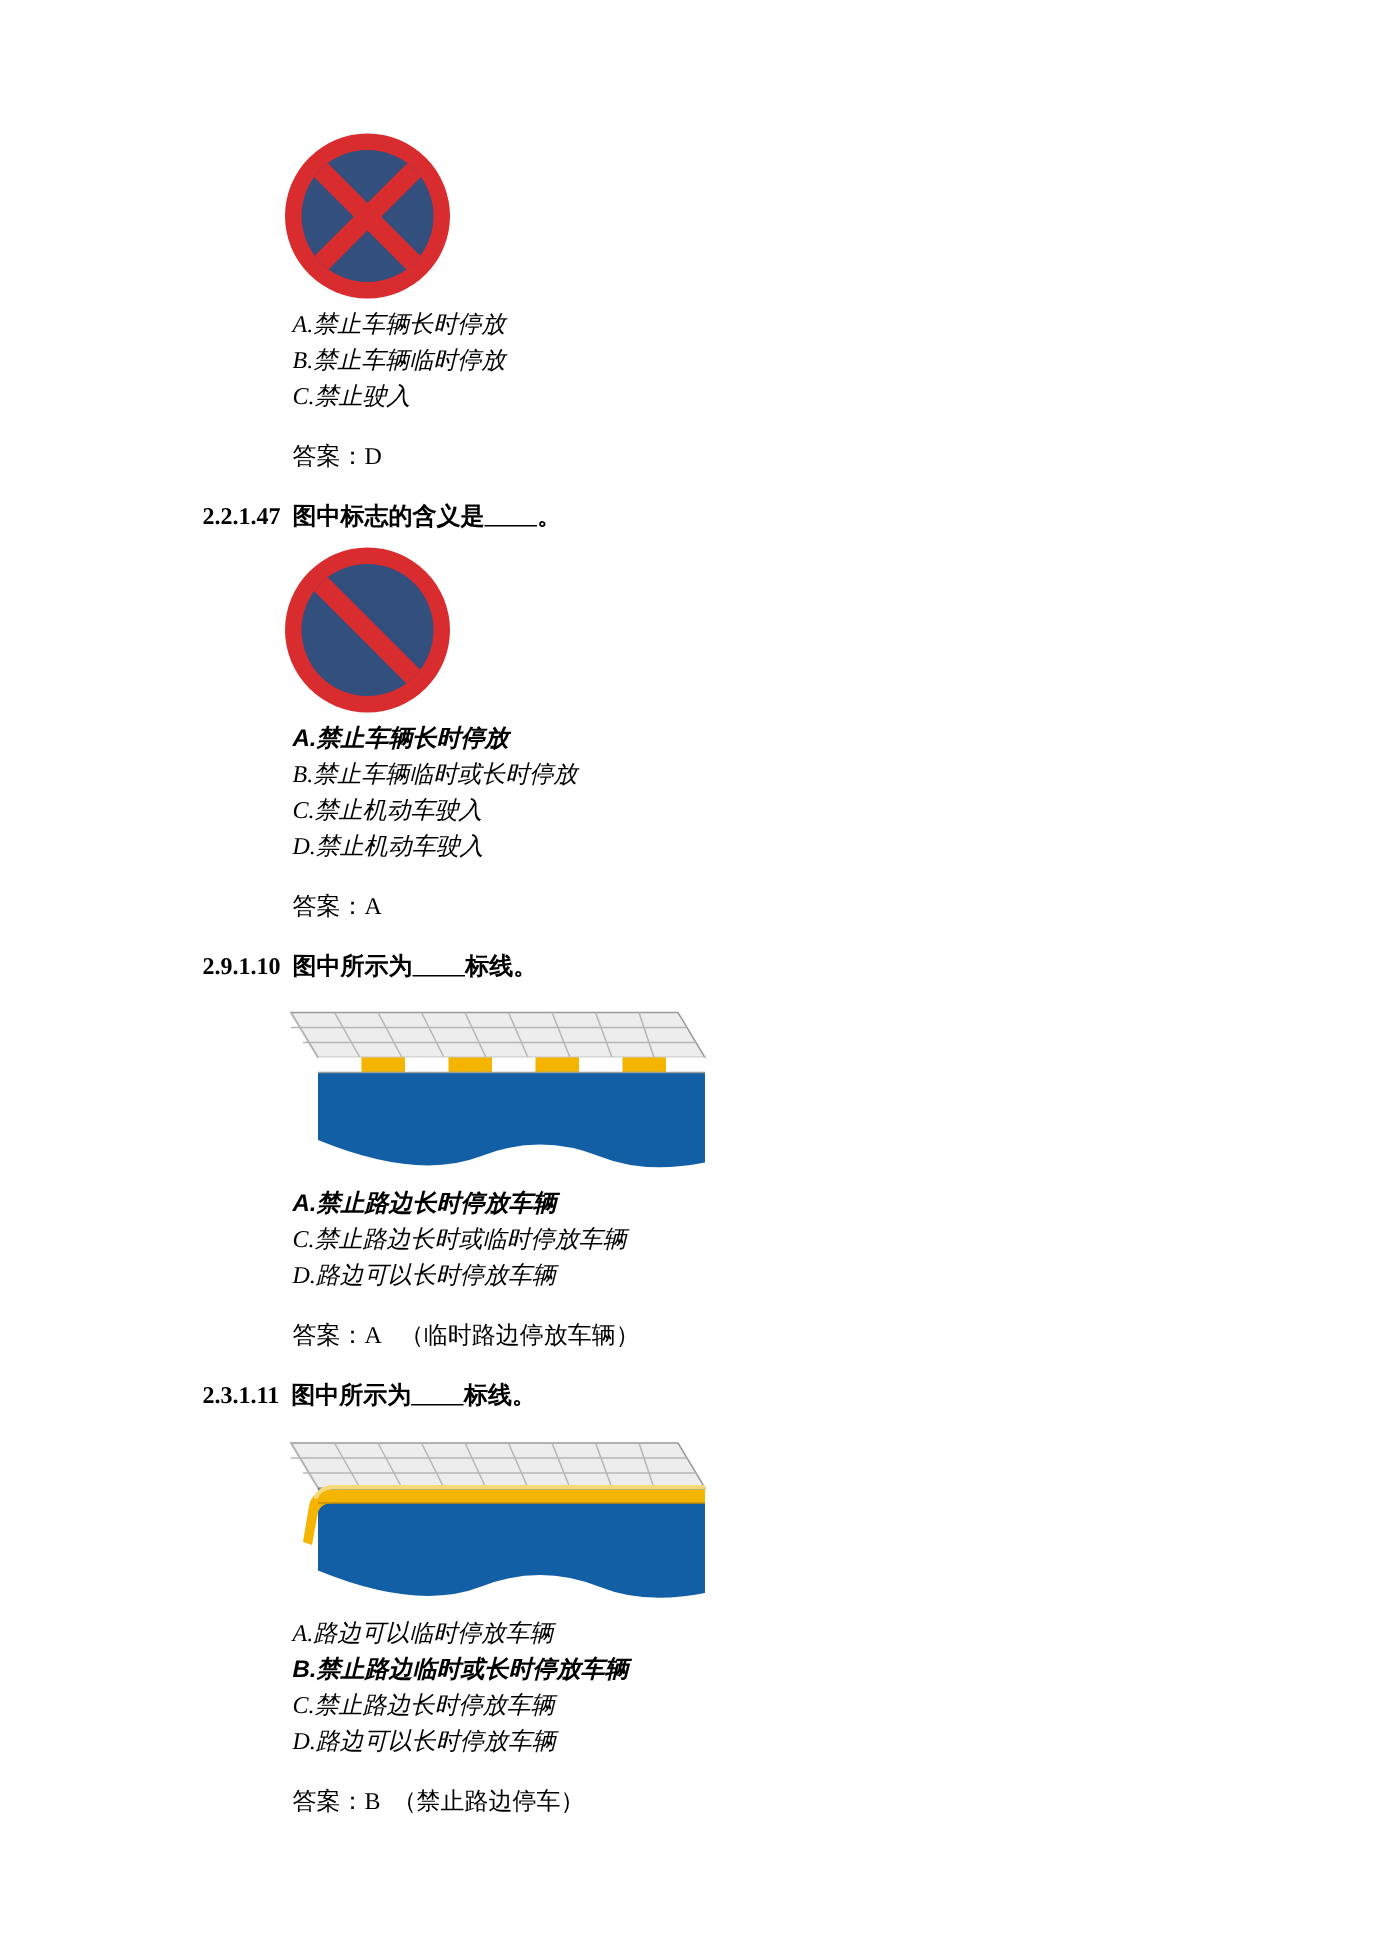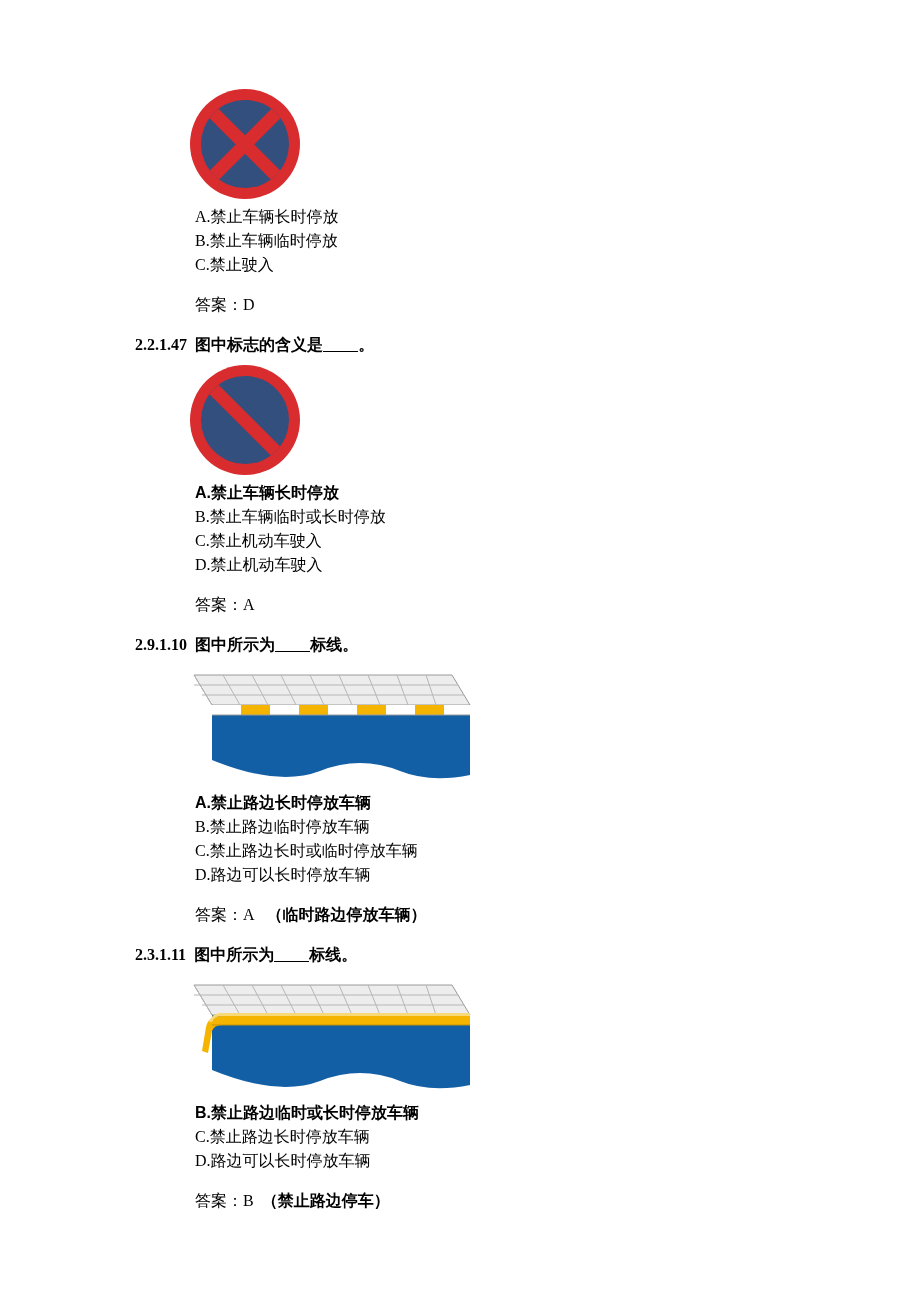--- a/index.html
+++ b/index.html
@@ -23,40 +23,41 @@
   .sign-wrap {
     padding-left: 55px;
     padding-top: 4px;
     padding-bottom: 6px;
   }
   .options {
     padding-left: 60px;
   }
   .opt {
     margin: 0;
+    font-style: italic;
   }
   .bold {
     font-family: "SimHei","黑体","Microsoft YaHei",sans-serif;
     font-weight: bold;
   }
   .answer {
     padding-left: 60px;
   }
   .underline {
     display: inline-block;
     border-bottom: 1px solid #000;
     width: 2.2em;
     height: 0.95em;
     vertical-align: baseline;
     position: relative;
     top: 0.1em;
   }
   .note {
     font-family: "SimHei","黑体","Microsoft YaHei",sans-serif;
-    font-weight: bold;
+    font-weight: normal;
   }
 
   
   .sign-circle {
     width: 110px;
     height: 110px;
     border-radius: 50%;
     background: #D82C2F; 
     position: relative;
     overflow: hidden;
@@ -167,21 +168,20 @@
         <rect x="196" y="40" width="29" height="10" fill="#fff"></rect>
         <rect x="225" y="40" width="29" height="10" fill="#F4B400"></rect>
         <rect x="254" y="40" width="26" height="10" fill="#fff"></rect>
       </g>
 
       <line x1="22" y1="50" x2="280" y2="50" stroke="#9A9A9A" stroke-width="1"></line>
     </svg>
   </div>
   <div class="options">
     <p class="opt bold">A.禁止路边长时停放车辆</p>
-    <p class="opt">B.禁止路边临时停放车辆</p>
     <p class="opt">C.禁止路边长时或临时停放车辆</p>
     <p class="opt">D.路边可以长时停放车辆</p>
   </div>
   <p class="answer">
     <span>答案：A</span>&nbsp;&nbsp;&nbsp;<span class="note">（临时路边停放车辆）</span>
   </p>
 
   
   <p class="q-number">
     <span>2.3.1.11</span>&nbsp;&nbsp;<span>图中所示为</span><span class="underline"></span><span>标线。</span>
@@ -206,20 +206,21 @@
         <line x1="12" y1="30" x2="274" y2="30"></line>
       </g>
 
       <path d="M280,40 L280,50 L32,50 Q24,50 22,56 L18,78 L12,76 L16,52 Q18,41 32,41 L280,41 Z" fill="#F4B400"></path>
 
       <path d="M32,38 L280,38 L280,41 L32,41 Q24,41 22,47 L19,47 Q22,38 32,38 Z" fill="#F8D97A"></path>
       <line x1="22" y1="50" x2="280" y2="50" stroke="#C79100" stroke-width="1"></line>
     </svg>
   </div>
   <div class="options">
+    <p class="opt">A.路边可以临时停放车辆</p>
     <p class="opt bold">B.禁止路边临时或长时停放车辆</p>
     <p class="opt">C.禁止路边长时停放车辆</p>
     <p class="opt">D.路边可以长时停放车辆</p>
   </div>
   <p class="answer">
     <span>答案：B</span>&nbsp;&nbsp;<span class="note">（禁止路边停车）</span>
   </p>
 
   <br>
   

